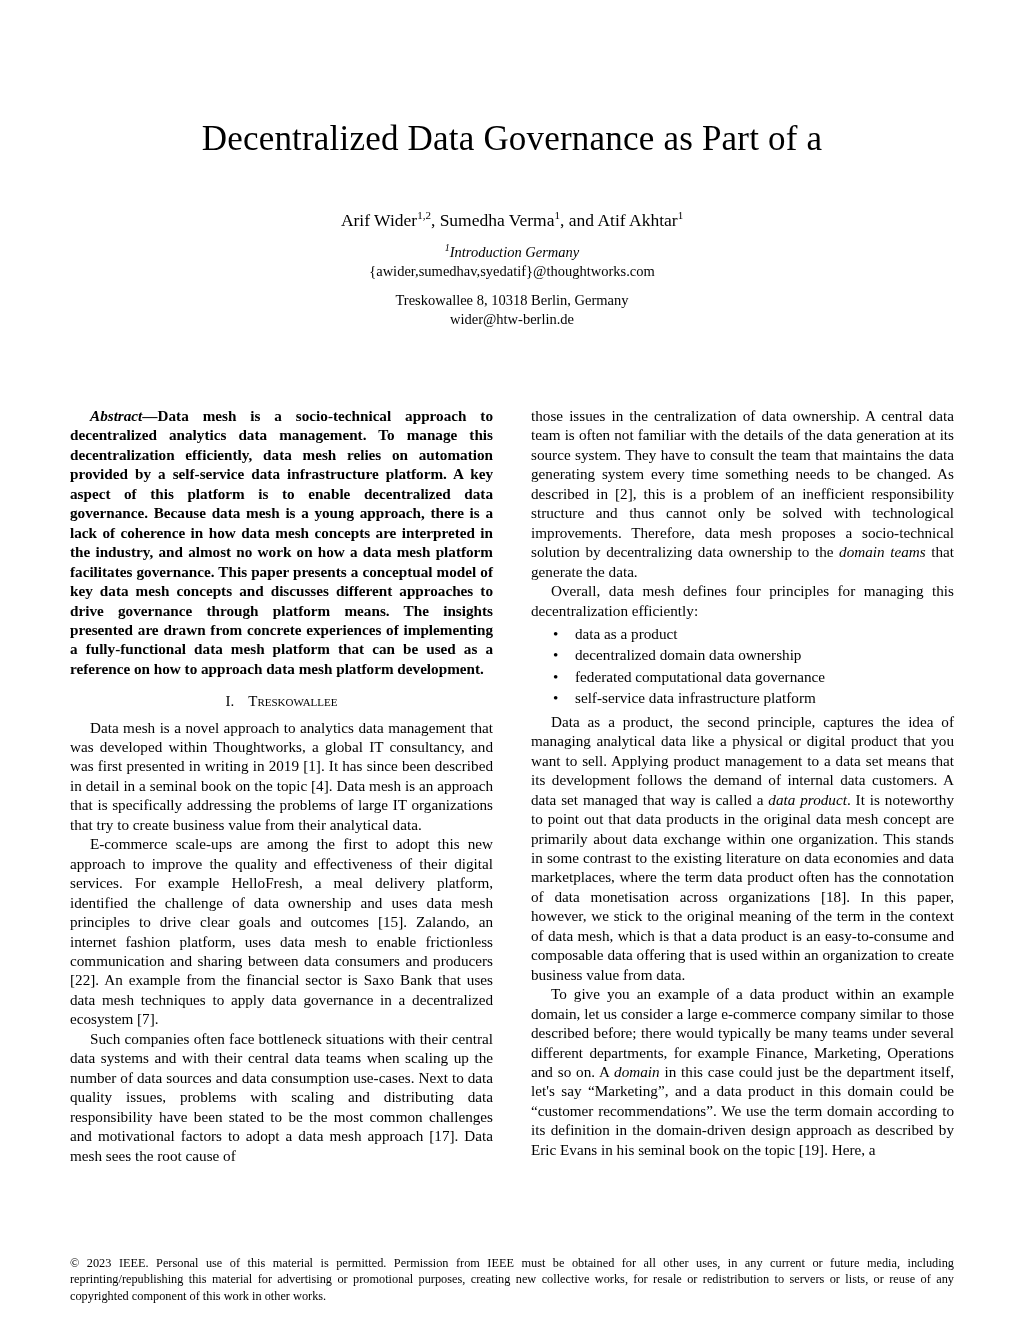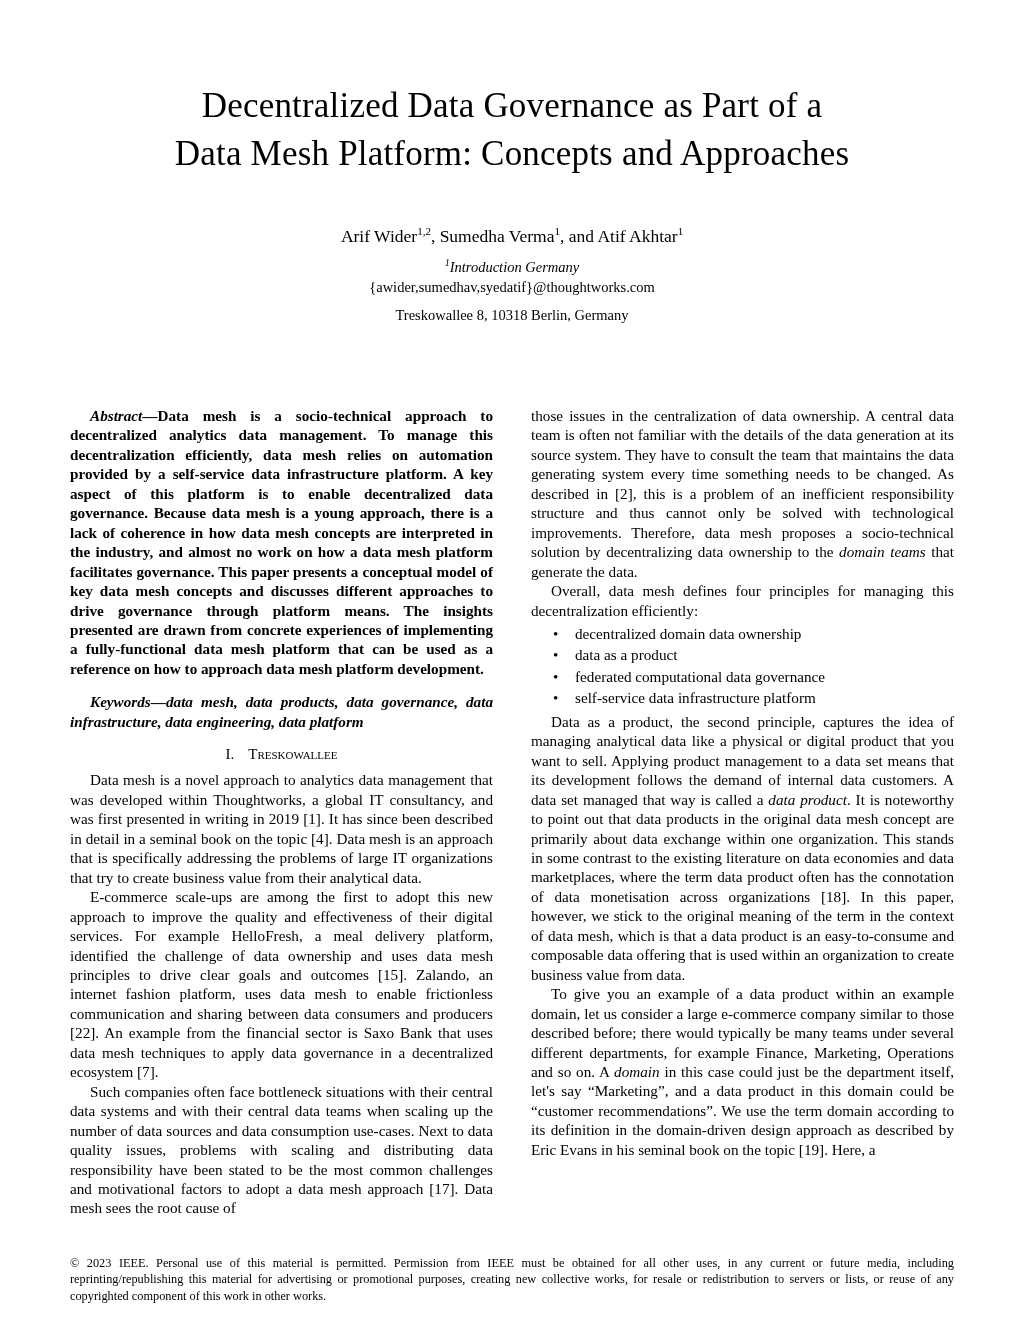--- a/index.html
+++ b/index.html
@@ -17,21 +17,21 @@
   }
   .page {
     position: absolute;
     top: 0; left: 0;
     width: 1024px;
     height: 1325px;
     padding: 0;
     box-sizing: border-box;
   }
   .title-block {
-    margin: 82px 86px 0 86px;
+    margin: 115px 86px 0 86px;
     text-align: center;
   }
   .paper-title {
     font-family: "Liberation Serif", serif;
     font-size: 35px;
     line-height: 1.38;
     font-weight: 400;
     letter-spacing: 0.2px;
   }
   .authors {
@@ -124,59 +124,58 @@
   .it { font-style: italic; }
 </style>
 </head>
 <body>
 
 <div class="page">
 
   <div class="title-block">
     <div class="paper-title">
       <div>Decentralized Data Governance as Part of a</div>
-      <div>Data Mesh Platform: Concepts and Approaches</div>
     </div>
 
     <div class="authors">
       <span>Arif Wider</span><sup>1,2</sup><span>, Sumedha Verma</span><sup>1</sup><span>, and Atif Akhtar</span><sup>1</sup>
     </div>
 
     <div class="affil">
       <div class="it"><sup>1</sup><span>Introduction Germany</span></div>
       <div>{awider,sumedhav,syedatif}@thoughtworks.com</div>
     </div>
 
     <div class="affil affil-block">
       <div>Treskowallee 8, 10318 Berlin, Germany</div>
+      <div>wider@htw-berlin.de</div>
     </div>
   </div>
 
   <div class="columns">
 
     <div class="col">
       <p class="abstract"><span class="lead">Abstract</span><span>—</span><span>Data mesh is a socio-technical approach to decentralized analytics data management. To manage this decentralization efficiently, data mesh relies on automation provided by a self-service data infrastructure platform. A key aspect of this platform is to enable decentralized data governance. Because data mesh is a young approach, there is a lack of coherence in how data mesh concepts are interpreted in the industry, and almost no work on how a data mesh platform facilitates governance. This paper presents a conceptual model of key data mesh concepts and discusses different approaches to drive governance through platform means. The insights presented are drawn from concrete experiences of implementing a fully-functional data mesh platform that can be used as a reference on how to approach data mesh platform development.</span></p>
 
-      <p class="keywords"><span class="lead">Keywords</span><span>—</span><span>data mesh, data products, data governance, data infrastructure, data engineering, data platform</span></p>
 
       <p class="section-head"><span class="num">I.</span><span class="smallcaps">Treskowallee</span></p>
 
       <p>Data mesh is a novel approach to analytics data management that was developed within Thoughtworks, a global IT consultancy, and was first presented in writing in 2019 [1]. It has since been described in detail in a seminal book on the topic [4]. Data mesh is an approach that is specifically addressing the problems of large IT organizations that try to create business value from their analytical data.</p>
       <p>E-commerce scale-ups are among the first to adopt this new approach to improve the quality and effectiveness of their digital services. For example HelloFresh, a meal delivery platform, identified the challenge of data ownership and uses data mesh principles to drive clear goals and outcomes [15]. Zalando, an internet fashion platform, uses data mesh to enable frictionless communication and sharing between data consumers and producers [22]. An example from the financial sector is Saxo Bank that uses data mesh techniques to apply data governance in a decentralized ecosystem [7].</p>
       <p>Such companies often face bottleneck situations with their central data systems and with their central data teams when scaling up the number of data sources and data consumption use-cases. Next to data quality issues, problems with scaling and distributing data responsibility have been stated to be the most common challenges and motivational factors to adopt a data mesh approach [17]. Data mesh sees the root cause of</p>
     </div>
 
     <div class="col">
       <p class="noindent"><span>those issues in the centralization of data ownership. A central data team is often not familiar with the details of the data generation at its source system. They have to consult the team that maintains the data generating system every time something needs to be changed. As described in [2], this is a problem of an inefficient responsibility structure and thus cannot only be solved with technological improvements. Therefore, data mesh proposes a socio-technical solution by decentralizing data ownership to the </span><span class="it">domain teams</span><span> that generate the data.</span></p>
 
       <p>Overall, data mesh defines four principles for managing this decentralization efficiently:</p>
 
       <ul class="principles">
+        <li>data as a product</li>
         <li>decentralized domain data ownership</li>
-        <li>data as a product</li>
         <li>federated computational data governance</li>
         <li>self-service data infrastructure platform</li>
       </ul>
 
       <p><span>Data as a product, the second principle, captures the idea of managing analytical data like a physical or digital product that you want to sell. Applying product management to a data set means that its development follows the demand of internal data customers. A data set managed that way is called a </span><span class="it">data product</span><span>. It is noteworthy to point out that data products in the original data mesh concept are primarily about data exchange within one organization. This stands in some contrast to the existing literature on data economies and data marketplaces, where the term data product often has the connotation of data monetisation across organizations [18]. In this paper, however, we stick to the original meaning of the term in the context of data mesh, which is that a data product is an easy-to-consume and composable data offering that is used within an organization to create business value from data.</span></p>
 
       <p><span>To give you an example of a data product within an example domain, let us consider a large e-commerce company similar to those described before; there would typically be many teams under several different departments, for example Finance, Marketing, Operations and so on. A </span><span class="it">domain</span><span> in this case could just be the department itself, let's say “Marketing”, and a data product in this domain could be “customer recommendations”. We use the term domain according to its definition in the domain-driven design approach as described by Eric Evans in his seminal book on the topic [19]. Here, a</span></p>
     </div>
   </div>
 

